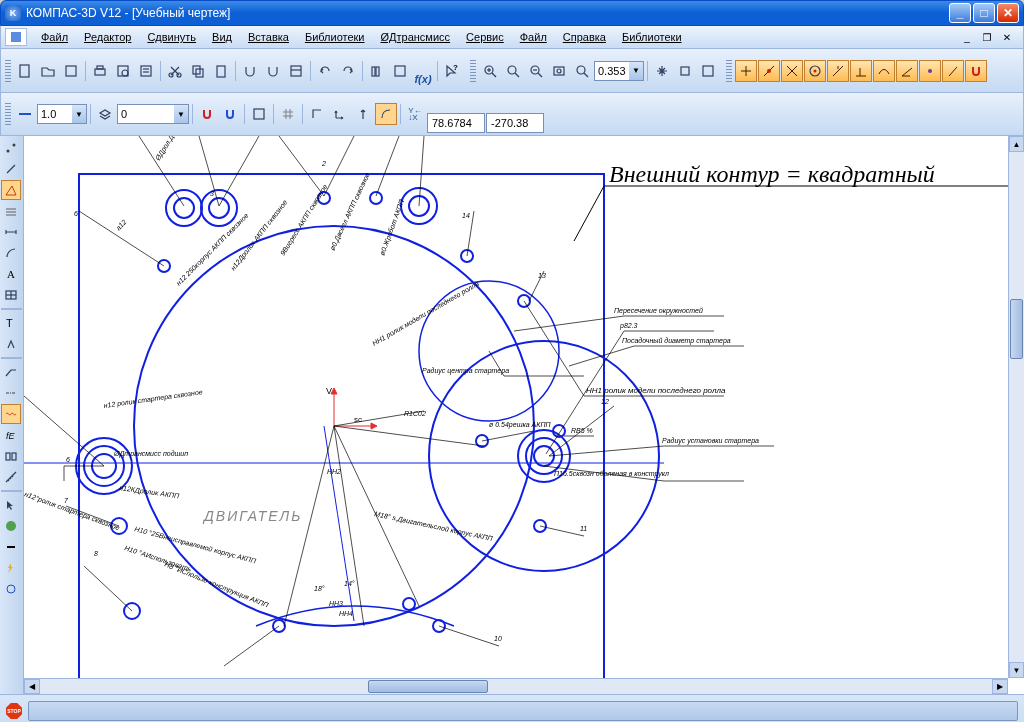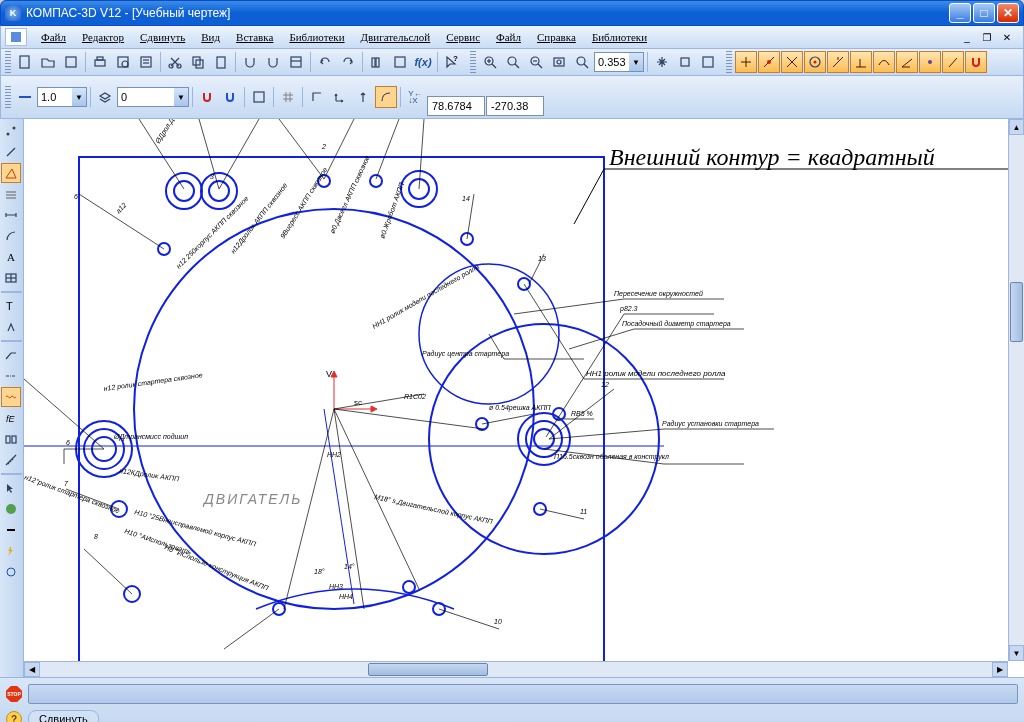--- a/index.html
+++ b/index.html
@@ -10,21 +10,21 @@
 .titlebar .icon { width: 16px; height: 16px; background: radial-gradient(circle, #7cb5f5, #1a5bc5); border-radius: 3px; margin-right: 5px; display:flex; align-items:center; justify-content:center; color:#fff; font-weight:bold; font-size:9px;}
 .titlebar .title { color: #fff; font-weight: normal; font-size: 12px; flex: 1; }
 .wbtns { display: flex; gap: 2px; }
 .wbtn { width: 22px; height: 20px; background: linear-gradient(to bottom, #a6c9f5, #3a7de0); border: 1px solid #fff; border-radius: 3px; display: flex; align-items: center; justify-content: center; color: #fff; font-weight: bold; font-size: 12px; }
 .wbtn.close { background: linear-gradient(to bottom, #f58a6a, #d52800); }
 
 
 .menubar { background: linear-gradient(to bottom,#eef4fc,#c9ddf5); border: 1px solid #9cb6e0; border-top:none; display:flex; align-items:center; padding: 2px 4px; gap: 0; }
 .menubar .micon { width:22px; height:18px; border:1px solid #a5bde0; background:#fff; margin-right:6px; display:flex; align-items:center; justify-content:center;}
 .menubar .micon span{width:10px;height:10px;background:#5a8de0;}
-.menubar .mitem { padding: 2px 8px; cursor: default; font-family: Liberation Serif, serif; }
+.menubar .mitem { padding: 2px 8px; cursor: default; }
 .menubar .mitem span { text-decoration: underline; text-decoration-color: currentColor;}
 .menubar .doctrl { margin-left:auto; display:flex; gap:4px; padding-right:4px;}
 .menubar .doctrl div {width:16px;height:14px;font-size:10px;display:flex;align-items:center;justify-content:center;}
 
 
 .tbar { background: linear-gradient(to bottom,#e8f0fc,#c5daf2); border: 1px solid #9cb6e0; border-top:none; display:flex; align-items:center; padding: 2px 2px; gap:1px; flex-wrap:nowrap;}
 .tbar.row2 {}
 .grip { width:6px; height:22px; background: repeating-linear-gradient(to bottom,#7a95c0 0 1px,transparent 1px 3px); margin:0 2px;}
 .tbtn { width:22px; height:22px; border:1px solid transparent; display:flex; align-items:center; justify-content:center; font-size:11px; position:relative;}
 .tbtn.active { border:1px solid #c08030; background:#ffd590;}
@@ -82,21 +82,21 @@
 <div class="menubar">
   <div class="micon">
       <span></span>
     </div>
   <div class="mitem"><span>Файл</span></div>
   <div class="mitem"><span>Редактор</span></div>
   <div class="mitem"><span>Сдвинуть</span></div>
   <div class="mitem"><span>Вид</span></div>
   <div class="mitem"><span>Вставка</span></div>
   <div class="mitem"><span>Библиотеки</span></div>
-  <div class="mitem"><span>Двигательслой</span></div>
+  <div class="mitem"><span>ØДтрансмисс</span></div>
   <div class="mitem"><span>Сервис</span></div>
   <div class="mitem"><span>Файл</span></div>
   <div class="mitem"><span>Справка</span></div>
   <div class="mitem"><span>Библиотеки</span></div>
   <div class="doctrl">
     <div>_</div>
     <div>❐</div>
     <div>✕</div>
   </div>
 </div>
@@ -190,21 +190,21 @@
       <svg width="14" height="14">
         <rect x="2" y="3" width="3" height="9" fill="#6090d0" class="ic"></rect>
         <rect x="6" y="3" width="3" height="9" fill="#d0a050" class="ic"></rect>
       </svg>
     </div>
   <div class="tbtn">
       <svg width="14" height="14">
         <rect x="2" y="2" width="10" height="10" class="ic" fill="#c0e0ff"></rect>
       </svg>
     </div>
-  <div class="tbtn" style="font-style:italic;color:#2050a0;font-weight:bold;">f(x)</div>
+  <div class="tbtn" style="font-style:italic;color:#2050a0;font-weight:bold;margin-top:17px;">f(x)</div>
   <div class="sep"></div>
   <div class="tbtn">
       <svg width="14" height="14">
         <path d="M2 2l0 10l3-3h5z" class="ic" fill="#000"></path>
         <text x="8" y="6" font-size="8" font-weight="bold">?</text>
       </svg>
     </div>
 
   <div class="grip" style="margin-left:6px"></div>
   <div class="tbtn">

